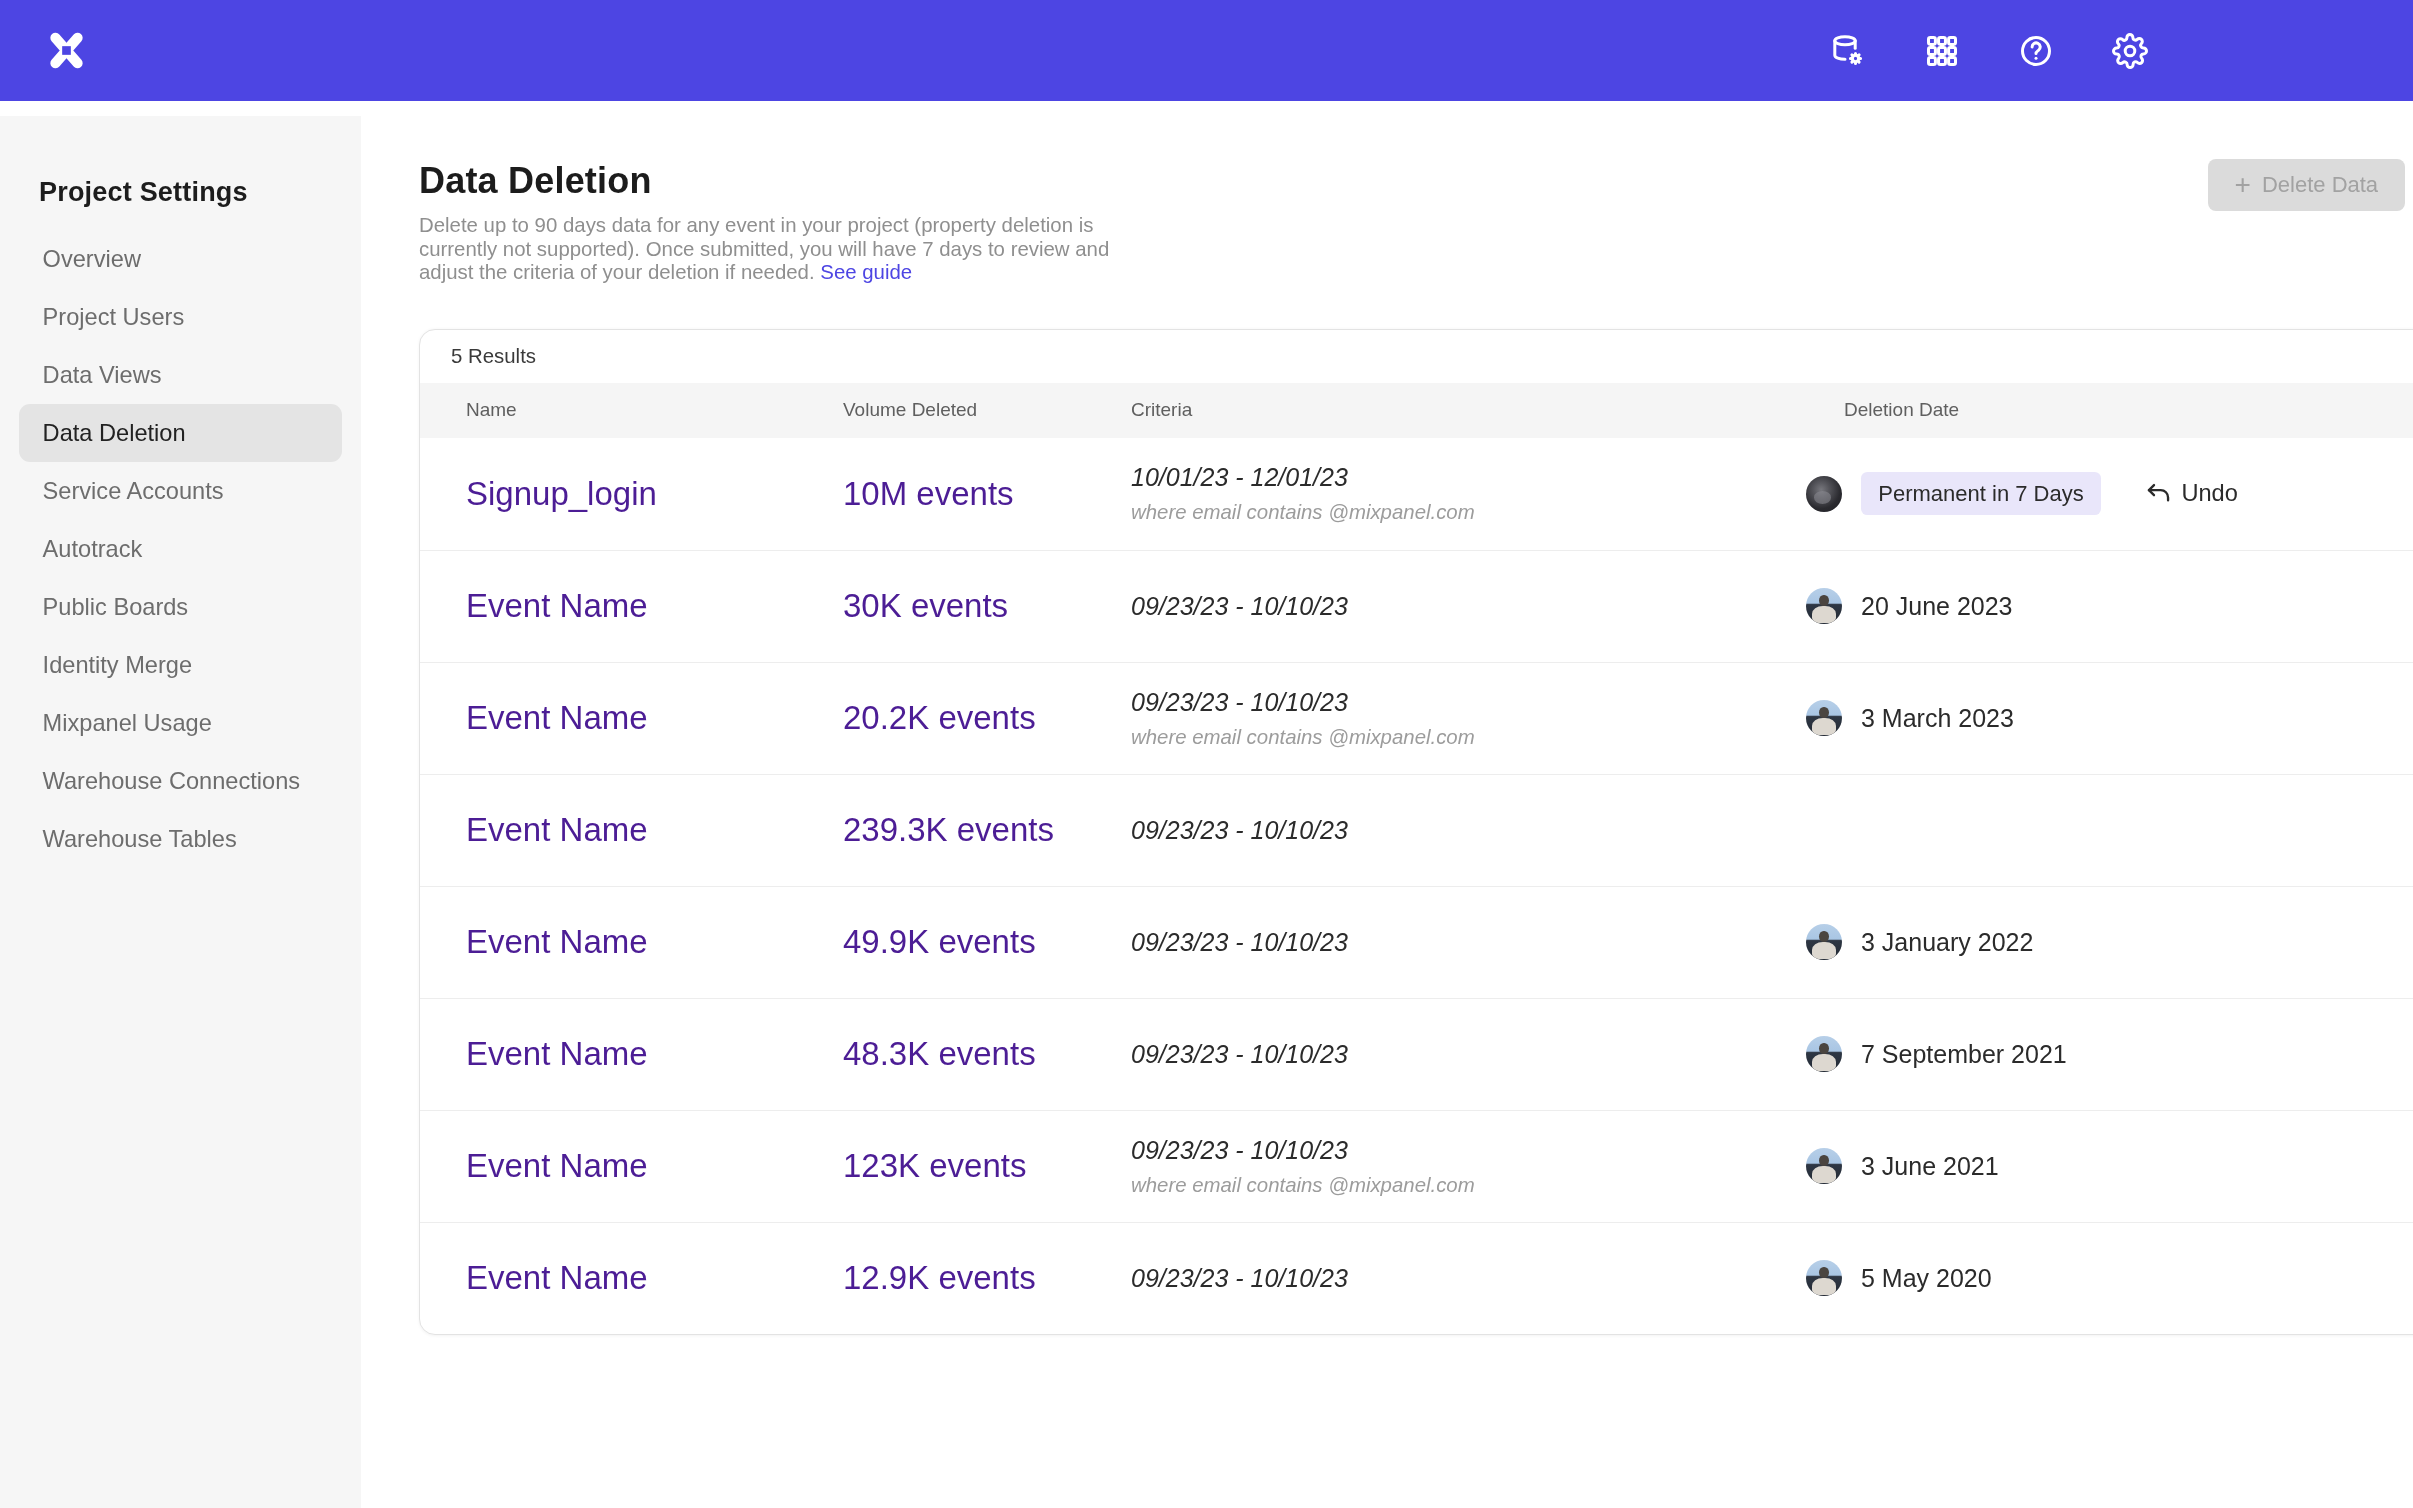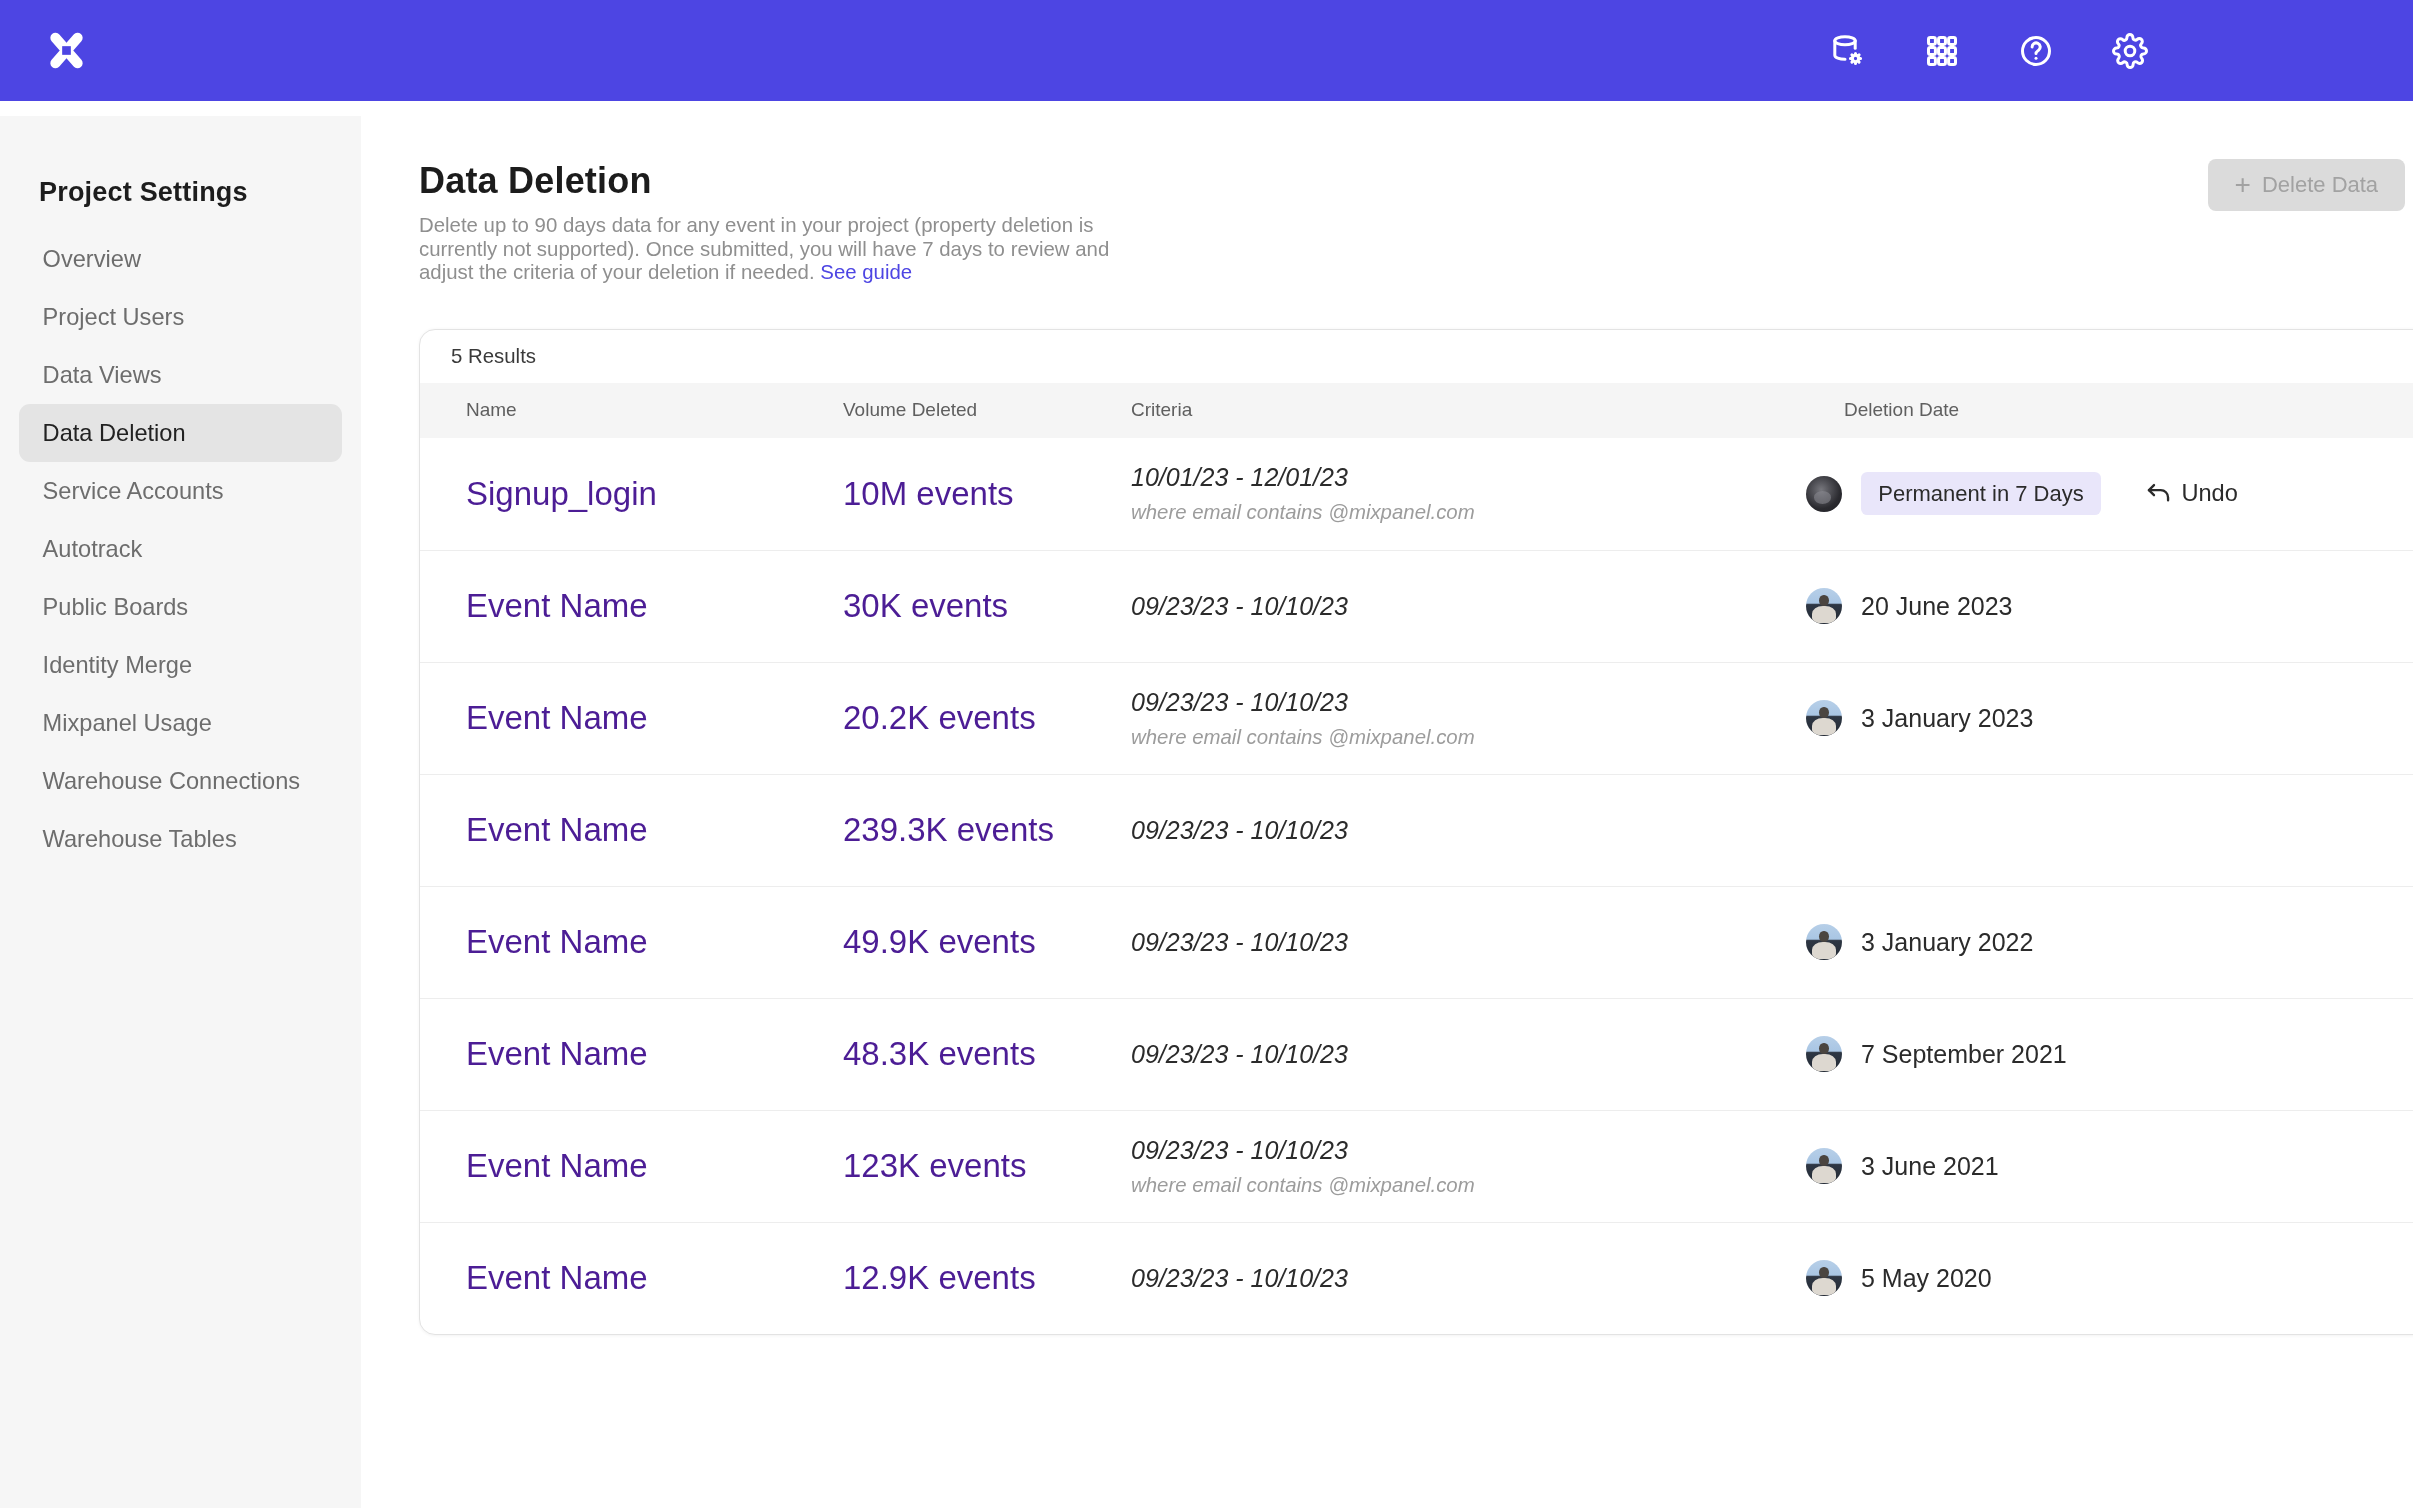--- a/index.html
+++ b/index.html
@@ -238,21 +238,21 @@
   <div class="trow">
     <span class="cell-name">Event Name</span>
     <span class="cell-volume">20.2K events</span>
     <span class="cell-criteria">
       <span class="crit-range">09/23/23 - 10/10/23</span>
       <span class="crit-sub">where email contains @mixpanel.com</span>
     </span>
     <span class="cell-deletion">
       <span class="avatar avatar--person"></span>
 
-      <span class="deletion-date">3 January 2023</span>
+      <span class="deletion-date">3 March 2023</span>
 
     </span>
   </div>
 
   <div class="trow">
     <span class="cell-name">Event Name</span>
     <span class="cell-volume">239.3K events</span>
     <span class="cell-criteria">
       <span class="crit-range">09/23/23 - 10/10/23</span>
 

